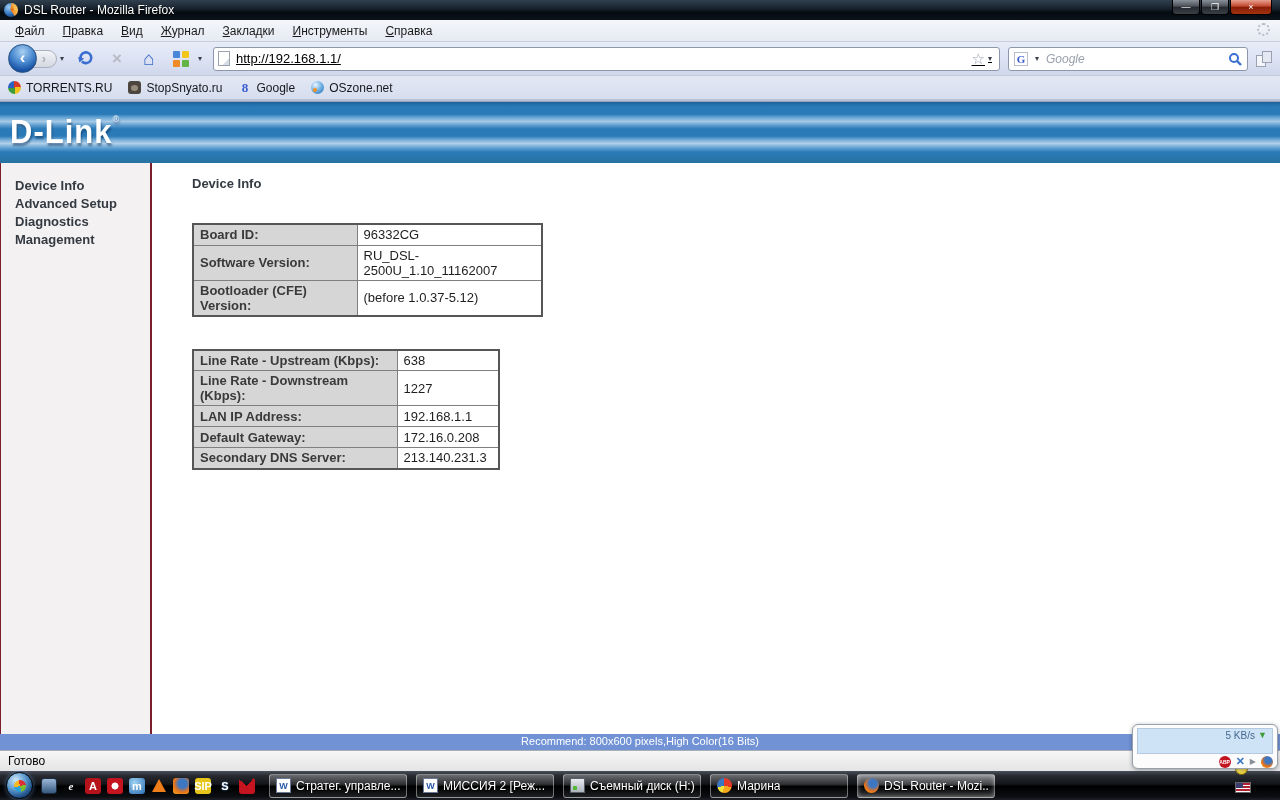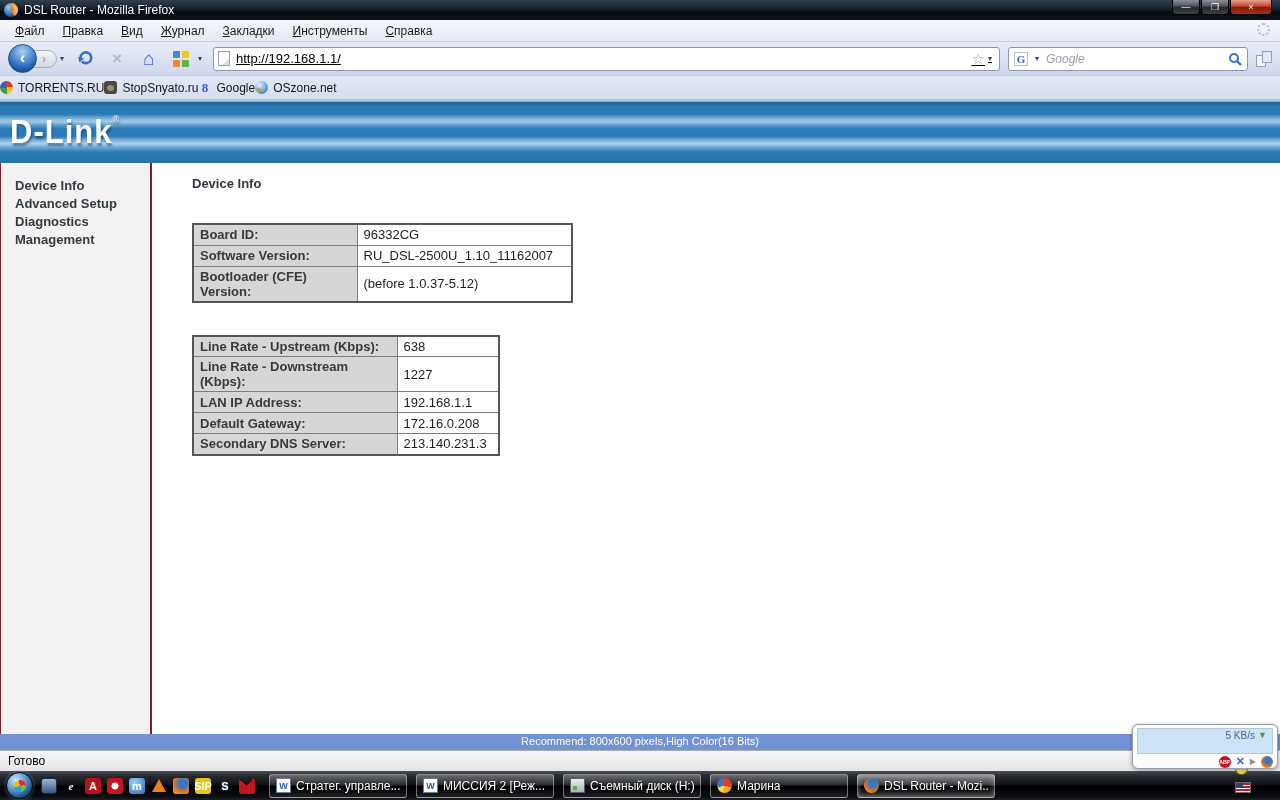--- a/index.html
+++ b/index.html
@@ -55,21 +55,21 @@
   .gfav { width:14px; height:14px; border:1px solid #b9bfca; font-family:"Liberation Serif",serif;
     font-weight:bold; color:#3b5bd0; font-size:11px; line-height:13px; text-align:center; flex:none; }
   .search-input { border:none; outline:none; flex:1; font-size:12px; font-family:"Liberation Sans",sans-serif; background:transparent; }
   .search-input::placeholder { font-style:italic; color:#9aa0ab; }
   .pages-ico { width:16px; height:16px; position:relative; margin-left:4px; }
   .pages-ico s,.pages-ico u { position:absolute; width:10px; height:12px; background:#f4f6fa; border:1px solid #9aa1b2; text-decoration:none; }
   .pages-ico s { left:0; bottom:0; } .pages-ico u { right:0; top:0; background:#e4e8f2; }
 
   
   .bookmarksbar { height:25px; background:linear-gradient(180deg,#e3e8f4,#d6ddee); border-bottom:2px solid #b9c1d4;
-    display:flex; align-items:center; padding-left:0; }
+    display:flex; align-items:center; padding-left:8px; gap:16px; }
   .bm { display:flex; align-items:center; gap:5px; font-size:12px; color:#15181d; }
   .bm-ico { width:13px; height:13px; border-radius:2px; flex:none; }
   .bm-torrents { border-radius:50%; background:conic-gradient(#d83a2a 0 25%,#f2c21d 0 50%,#3f9e3a 0 75%,#2a62c4 0 100%); }
   .bm-stop { background:#4c463f; border-radius:3px; position:relative; }
   .bm-stop i { position:absolute; left:3px; top:4px; width:7px; height:6px; border-radius:50%; background:#978c7c; }
   .bm-google { background:transparent; font-family:"Liberation Serif",serif; font-weight:bold; color:#3b5bd0; font-size:13px; line-height:13px; text-align:center; }
   .bm-oszone { border-radius:50%; background:radial-gradient(circle at 35% 30%,#eaf5fd,#7ab6e6 45%,#2f7fc2 85%); position:relative; }
   .bm-oszone i { position:absolute; left:2px; bottom:2px; width:4px; height:4px; border-radius:50%; background:#f2921d; }
 
   
@@ -83,21 +83,21 @@
   
   .content { flex:1; display:flex; background:#fff; overflow:hidden; }
   .sidebar { width:152px; background:#f3f1f2; border-left:1px solid #7a1f2b; border-right:2px solid #7a1f2b; padding:14px 0 0 14px; }
   .side-item { font-size:13px; font-weight:bold; color:#343a41; line-height:18px; cursor:pointer; }
   .main { flex:1; padding:13px 0 0 40px; }
   .page-title { font-size:13px; font-weight:bold; color:#343a41; }
   table.info { border-collapse:collapse; margin-top:32px; border:2px solid #565656; font-size:13px; }
   table.info td { border:1px solid #7f7f7f; padding:2px 6px; height:21px; }
   td.lbl { background:#d6d6d6; font-weight:bold; color:#3a3a3a; }
   td.val { background:#fff; color:#1e1e1e; }
-  .t1 td.lbl { width:164px; } .t1 td.val { width:215px; }
+  .t1 td.lbl { width:164px; } .t1 td.val { width:185px; }
   .t2 td.lbl { width:204px; } .t2 td.val { width:102px; }
   .note { margin-top:17px; font-size:13px; color:#3f3f3f; }
 
   
   .recommendbar { height:16px; background:#7193d6; color:#fff; font-size:11px; text-align:center; line-height:15px; }
   .statusbar { height:21px; background:linear-gradient(180deg,#f7f7f7,#e4e4e6); border-top:1px solid #a8adb6;
     font-size:12px; color:#000; display:flex; align-items:center; padding-left:8px; }
 
   
   .taskbar { height:29px; background:linear-gradient(180deg,#4b5059 0%,#272a30 16%,#131519 45%,#000 52%,#0b0d11 88%,#1c2026 100%);

